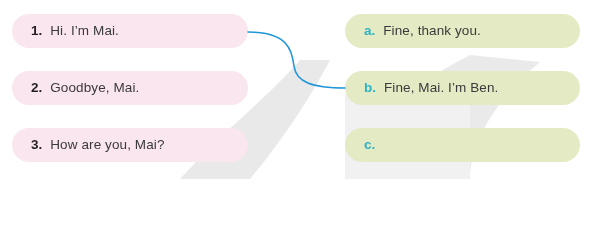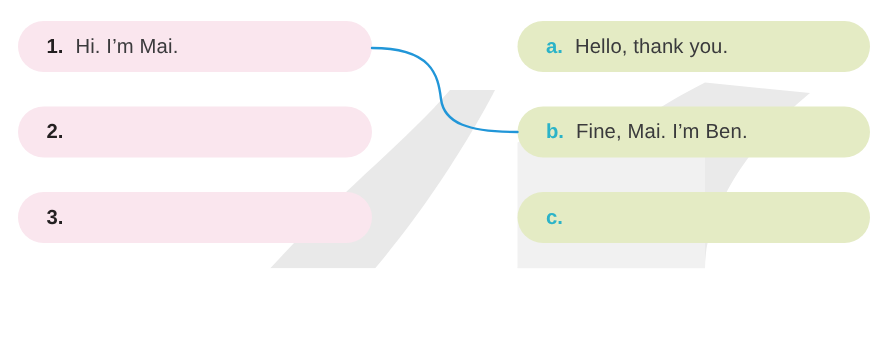--- a/index.html
+++ b/index.html
@@ -99,29 +99,31 @@
     <path d="M248 32 C288 32, 292 50, 294 66 C296 82, 312 88, 345 88" fill="none" stroke="#2196d8" stroke-width="1.6" stroke-linecap="round"></path>
   </svg>
 
   <div class="item left row-1">
     <span class="marker">1.</span>
     <span class="body-text">Hi. I’m Mai.</span>
   </div>
 
   <div class="item left row-2">
     <span class="marker">2.</span>
+    <span class="body-text">Goodbye, Mai.</span>
   </div>
 
   <div class="item left row-3">
     <span class="marker">3.</span>
+    <span class="body-text">How are you, Mai?</span>
   </div>
 
   <div class="item right row-1">
     <span class="marker">a.</span>
-    <span class="body-text">Hello, thank you.</span>
+    <span class="body-text">Fine, thank you.</span>
   </div>
 
   <div class="item right row-2">
     <span class="marker">b.</span>
     <span class="body-text">Fine, Mai. I’m Ben.</span>
   </div>
 
   <div class="item right row-3">
     <span class="marker">c.</span>
   </div>

